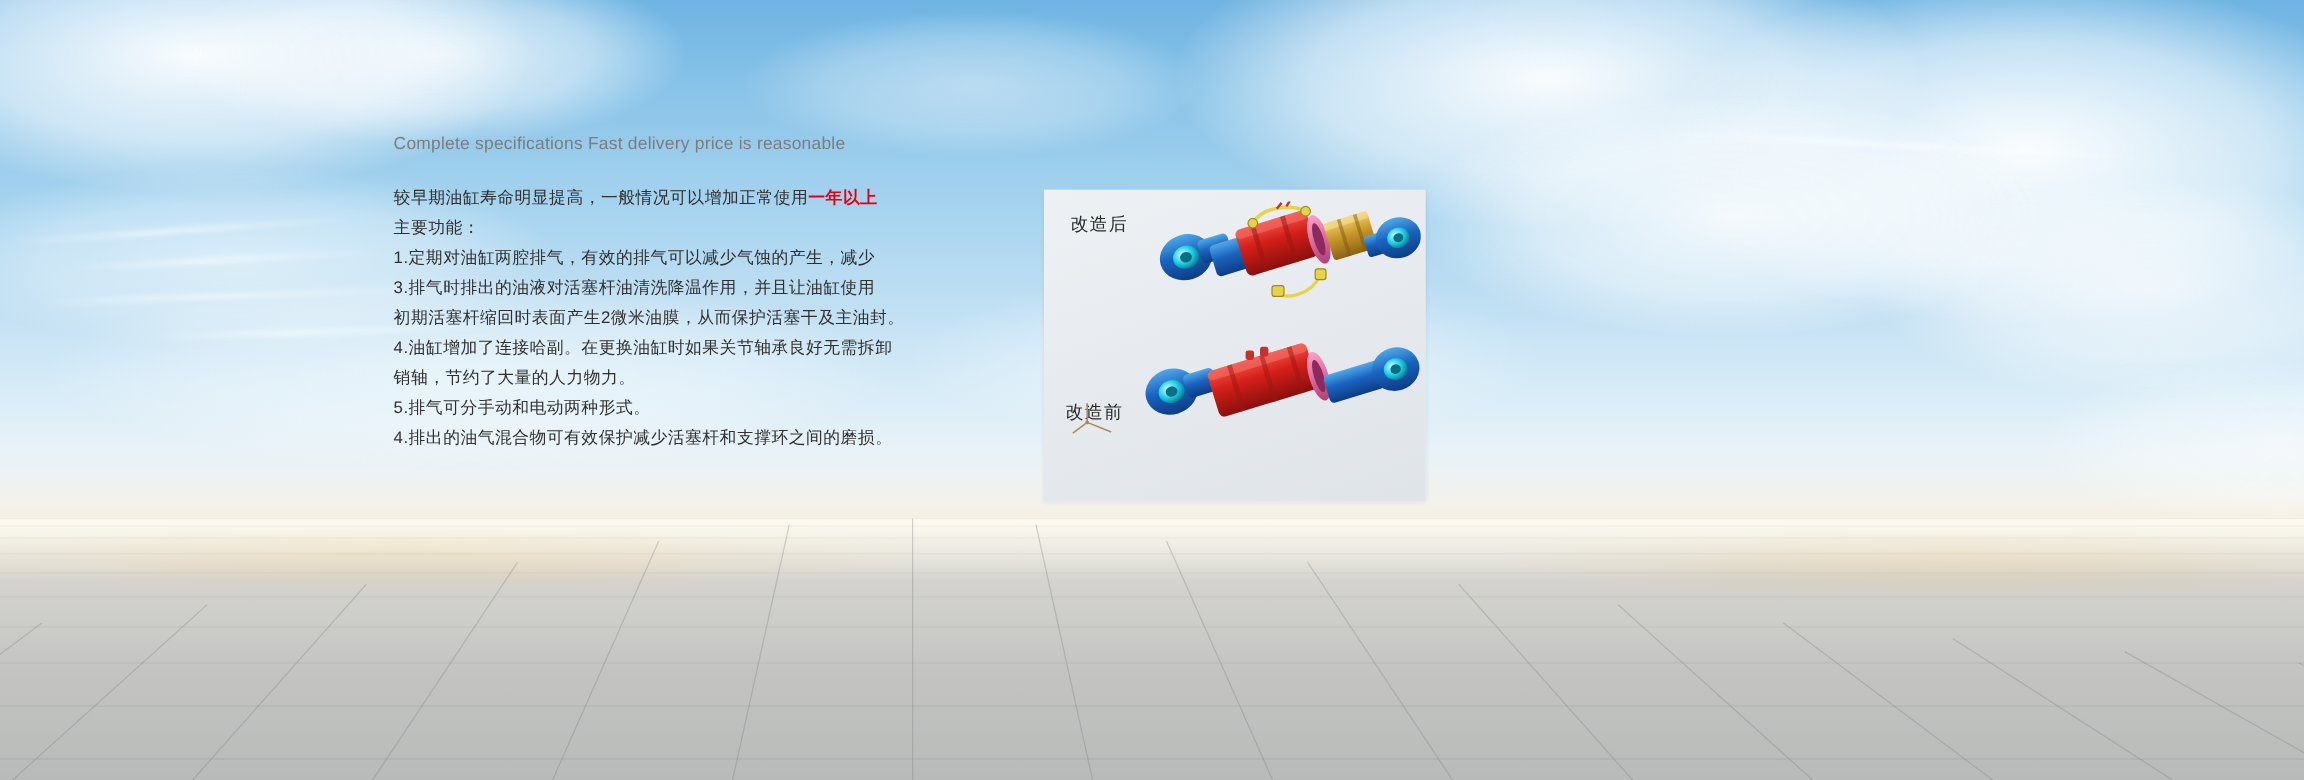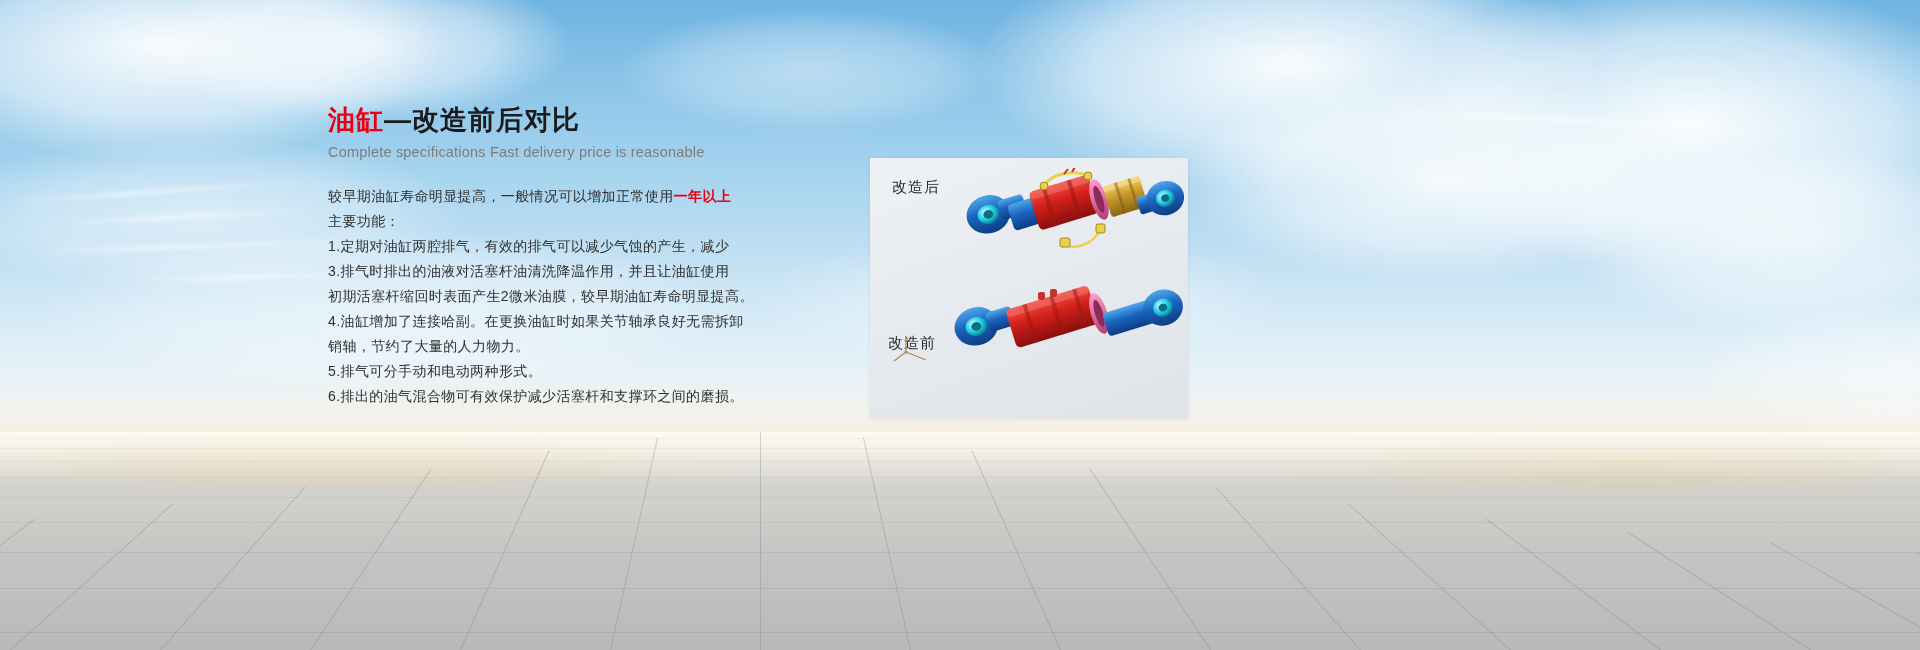--- a/index.html
+++ b/index.html
@@ -191,36 +191,33 @@
         <div class="vline" style="left: 1510px; height: 218px; transform: rotate(-47.979deg);"></div>
         <div class="vline" style="left: 1660px; height: 218px; transform: rotate(-53.0975deg);"></div>
         <div class="vline" style="left: 1810px; height: 218px; transform: rotate(-57.2339deg);"></div>
         <div class="vline" style="left: 1960px; height: 218px; transform: rotate(-60.6132deg);"></div>
         <div class="vline" style="left: 2110px; height: 218px; transform: rotate(-63.4078deg);"></div>
       </div>
   </div>
 
   <div class="content">
 
-    <div class="headline">
-      <span class="hl-red">油缸</span><span>—改造前后对比</span>
-    </div>
 
     <div class="subhead">Complete specifications Fast delivery price is reasonable</div>
 
     <div class="body-text" id="body-text">
         <div class="body-line"><span>较早期油缸寿命明显提高，一般情况可以增加正常使用</span><span class="red">一年以上</span></div>
         <div class="body-line"><span>主要功能：</span></div>
         <div class="body-line"><span>1.定期对油缸两腔排气，有效的排气可以减少气蚀的产生，减少</span></div>
         <div class="body-line"><span>3.排气时排出的油液对活塞杆油清洗降温作用，并且让油缸使用</span></div>
-        <div class="body-line"><span>初期活塞杆缩回时表面产生2微米油膜，较早期油缸寿命明显提高。</span></div>
+        <div class="body-line"><span>初期活塞杆缩回时表面产生2微米油膜，从而保护活塞干及主油封。</span></div>
         <div class="body-line"><span>4.油缸增加了连接哈副。在更换油缸时如果关节轴承良好无需拆卸</span></div>
         <div class="body-line"><span>销轴，节约了大量的人力物力。</span></div>
         <div class="body-line"><span>5.排气可分手动和电动两种形式。</span></div>
-        <div class="body-line"><span>6.排出的油气混合物可有效保护减少活塞杆和支撑环之间的磨损。</span></div>
+        <div class="body-line"><span>4.排出的油气混合物可有效保护减少活塞杆和支撑环之间的磨损。</span></div>
       </div>
   </div>
 
   <div class="panel">
 
     <div class="plabel lbl-after">改造后</div>
     <div class="plabel lbl-before">改造前</div>
 
     <svg class="axis" viewBox="0 0 38 34">
       <line x1="14" y1="18" x2="14" y2="2" stroke="#b08a55" stroke-width="1.3"></line>

